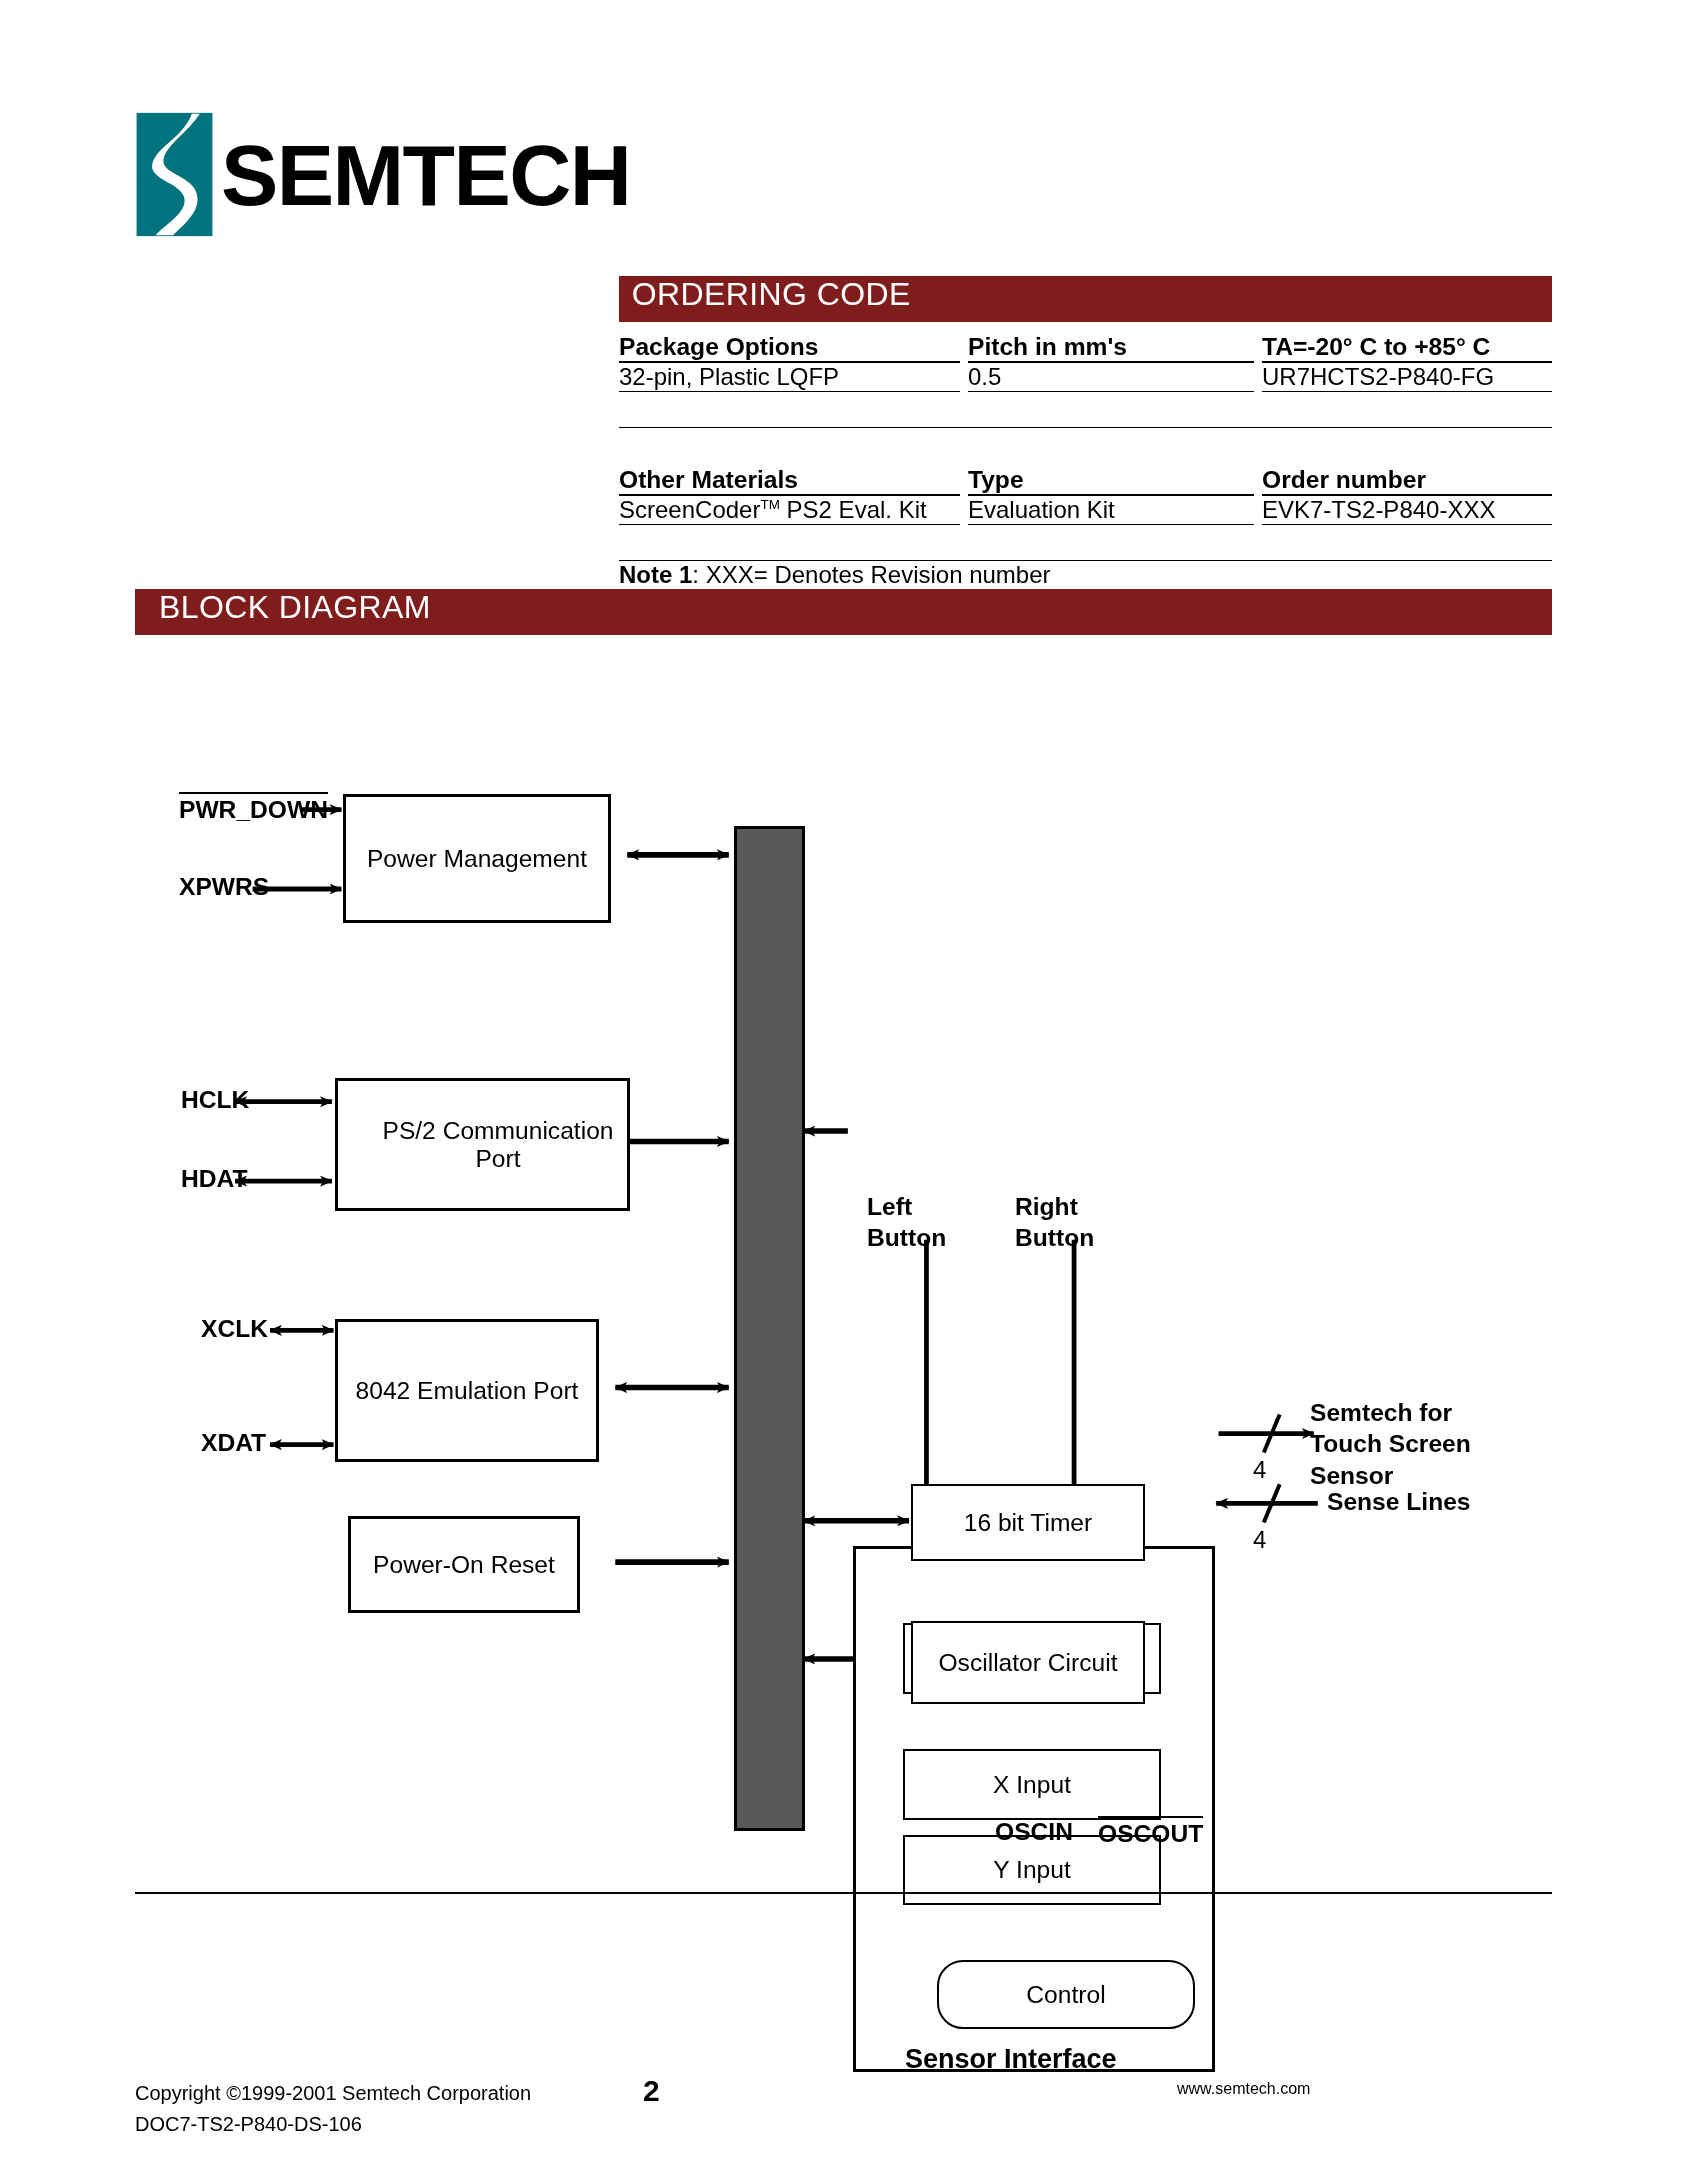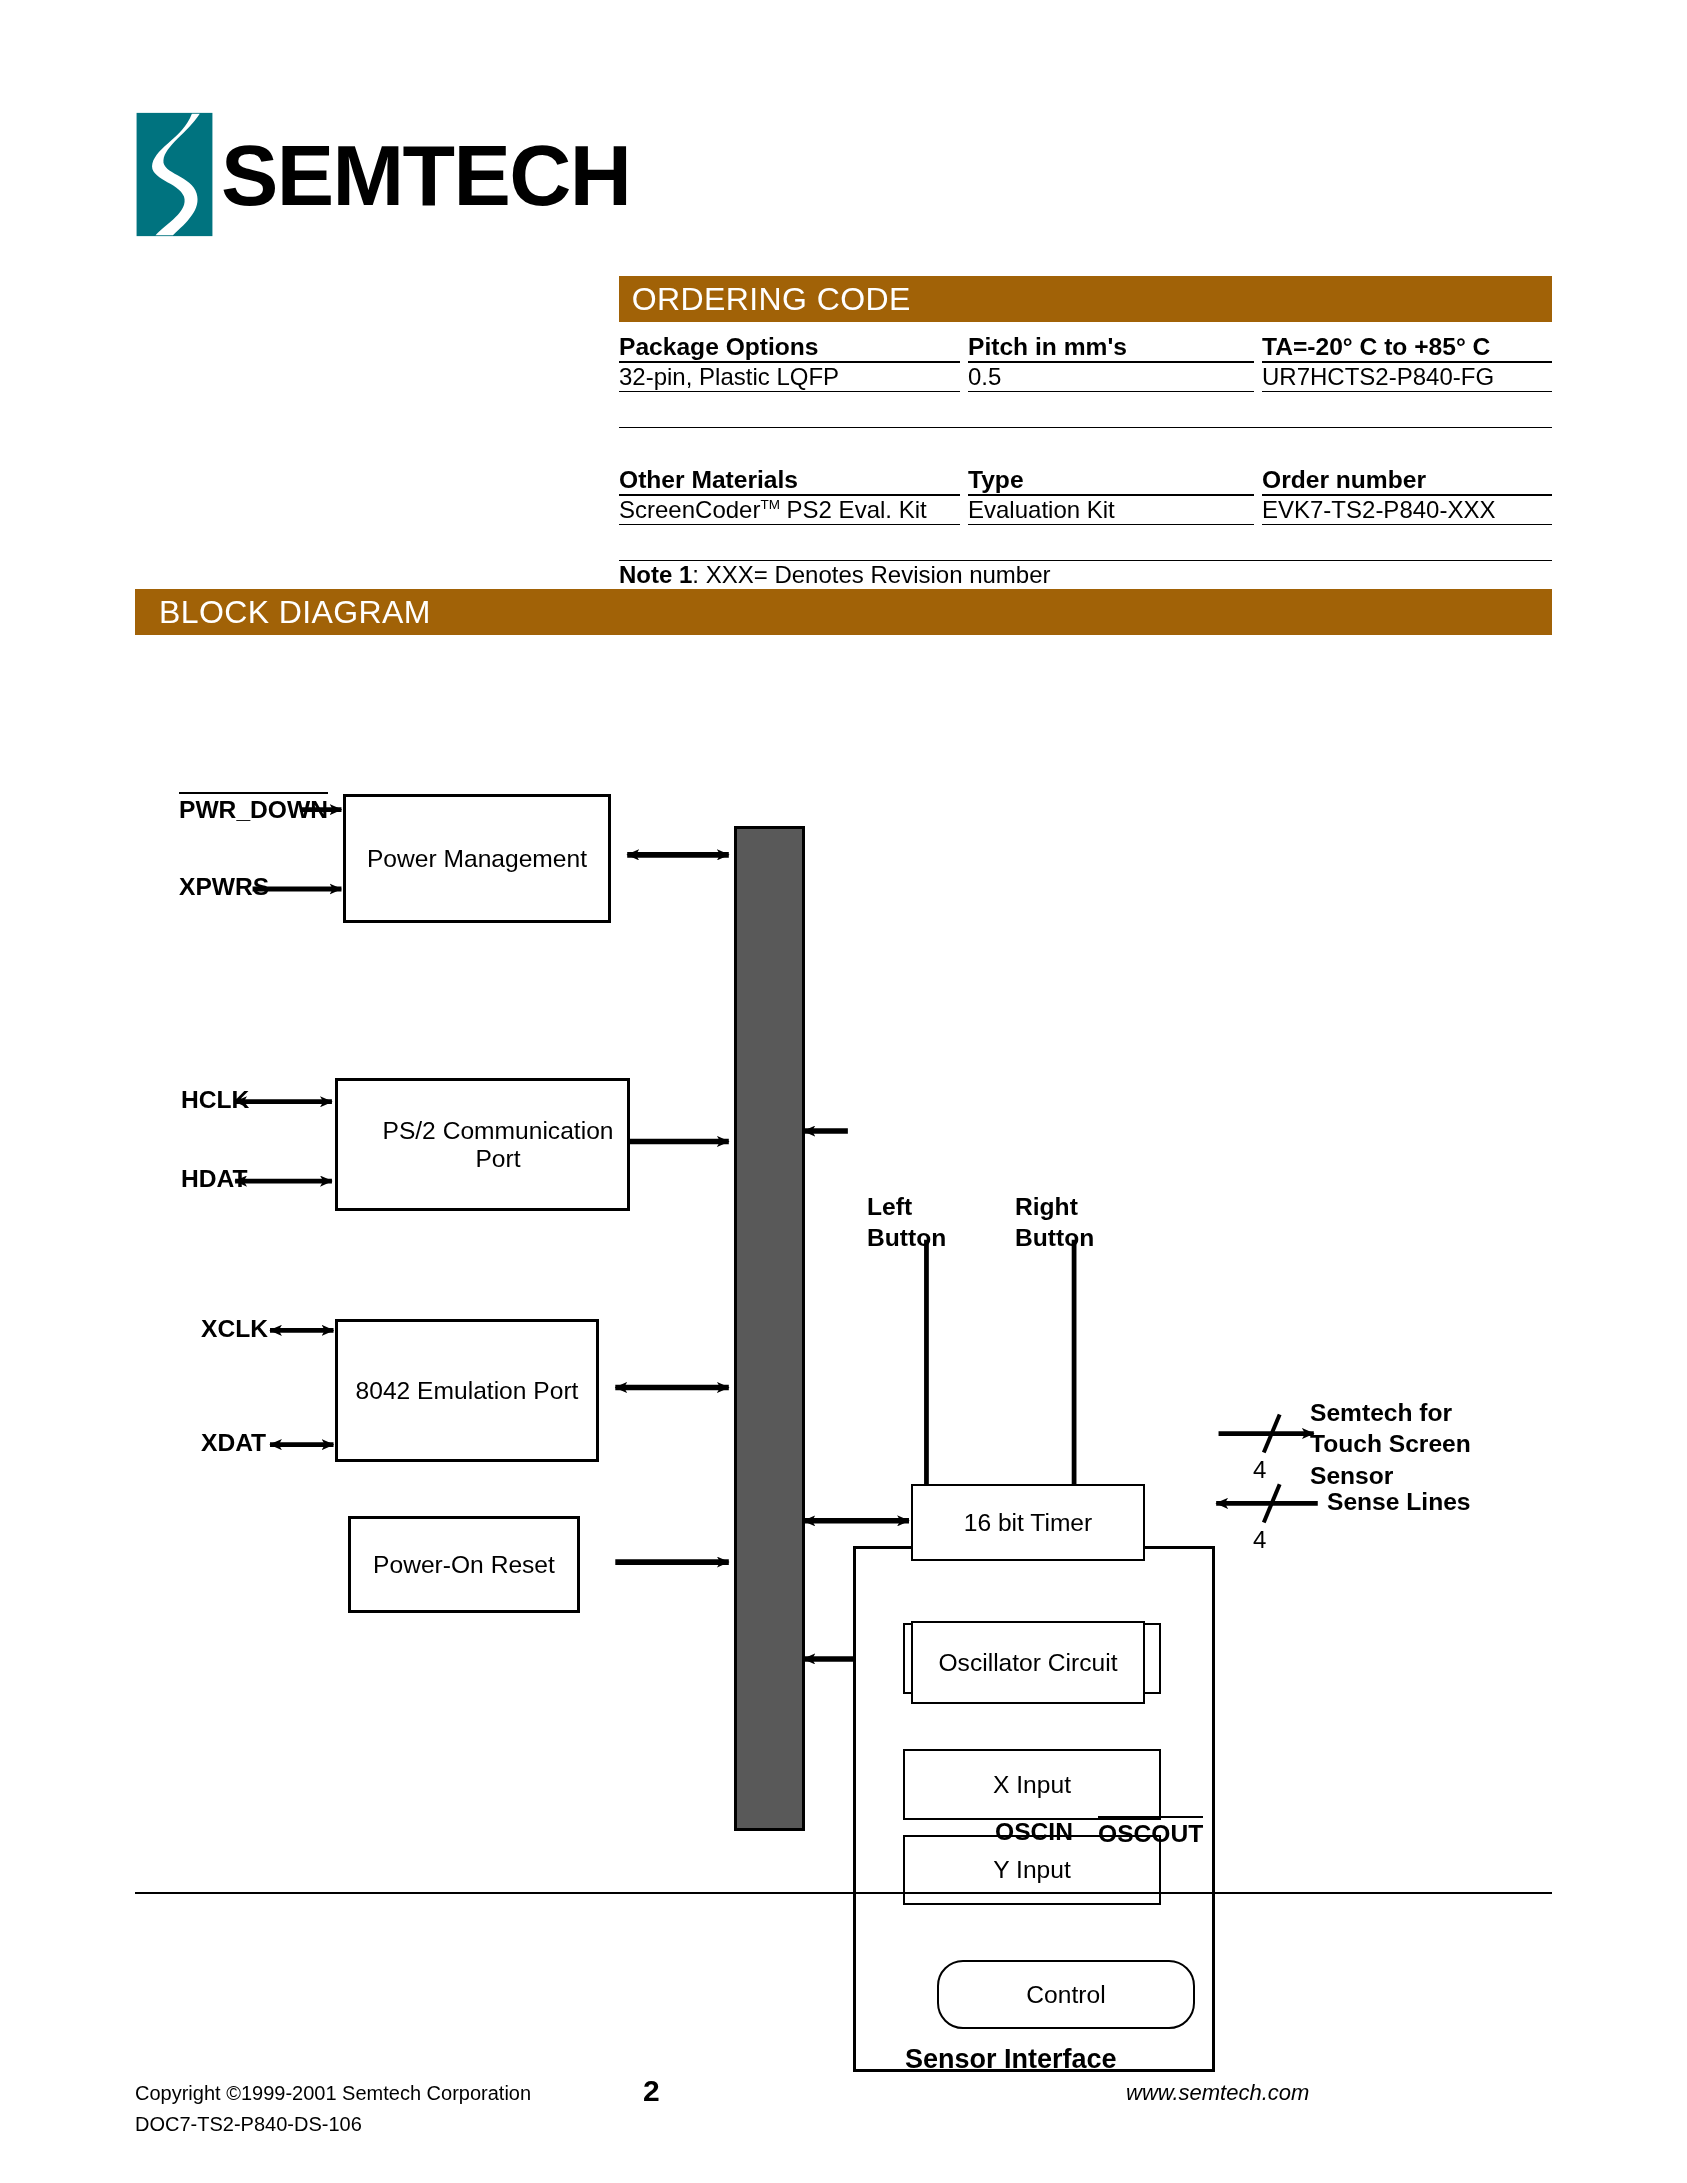--- a/index.html
+++ b/index.html
@@ -9,21 +9,21 @@
   }
   .abs{position:absolute;}
 
   
   #logo-wrap{left:135px;top:111px;width:603px;height:151px;}
   #logo-mark{position:absolute;left:0;top:0;width:79px;height:127px;}
   #logo-text{position:absolute;left:86px;top:20.6px;font-weight:bold;font-size:86px;
              letter-spacing:-1.6px;line-height:1;font-family:"Liberation Sans",sans-serif;}
 
   
-  .band{background:#a16207;color:#ffffff;display:flex;align-items:center;}
+  .band{background:#7f1d1d;color:#ffffff;display:flex;align-items:flex-start;}
   .band span{font-size:32px;letter-spacing:0.4px;font-weight:normal;
              font-family:"Liberation Sans",sans-serif;}
   #band-ordering{left:619px;top:276px;width:933px;height:46px;}
   #band-ordering span{padding-left:12.7px;}
   #band-block{left:135px;top:589px;width:1417px;height:46px;}
   #band-block span{padding-left:24px;}
 
   
   #ordering-table{left:619px;top:333px;width:933px;}
   .otab{width:100%;border-collapse:collapse;table-layout:fixed;}
@@ -54,21 +54,21 @@
   .plainlabel{position:absolute;font-weight:bold;font-size:24.6px;line-height:1.28;
               text-align:left;font-family:"Liberation Sans",sans-serif;}
   .sensortitle{position:absolute;font-weight:bold;font-size:27px;
                font-family:"Liberation Sans",sans-serif;}
   .busnum{position:absolute;font-size:24px;font-family:"Liberation Sans",sans-serif;}
 
   
   #footer-rule{left:135px;top:1892px;width:1417px;height:0;border-top:2.4px solid #000;}
   #foot-left{left:135px;top:2078px;font-size:20px;line-height:1.55;}
   #foot-page{left:643px;top:2074px;font-size:30px;font-weight:bold;}
-  #foot-right{left:1126px;top:2080px;font-size:22px;font-style:italic;}
+  #foot-right{left:1177px;top:2080px;font-size:16px;}
 </style>
 </head>
 <body>
 
 <div class="abs" id="logo-wrap">
   <div id="logo-mark">
     <svg width="79" height="127" viewBox="0 0 100 160">
       <rect x="2" y="2" width="96" height="156" fill="#00737f"></rect>
       <path d="M 72 3 C 60 34 28 44 22 66 C 17 86 56 90 62 108 C 68 127 40 142 26 157
                L 48 157 C 66 140 84 124 78 104 C 72 82 34 79 36 62 C 38 43 66 28 82 3 Z" fill="#ffffff"></path>

